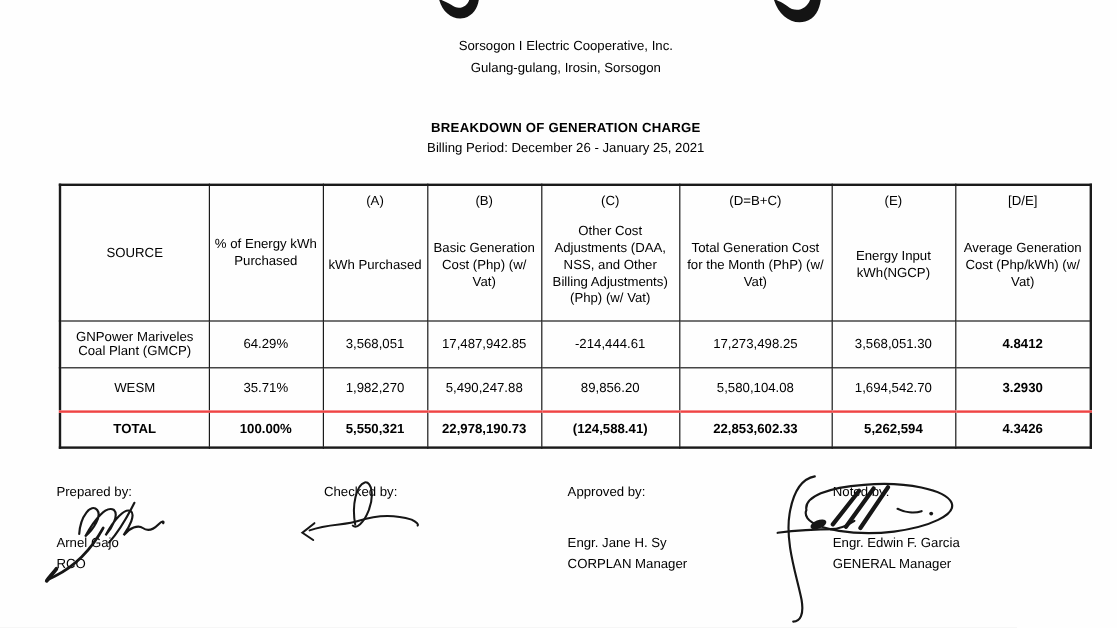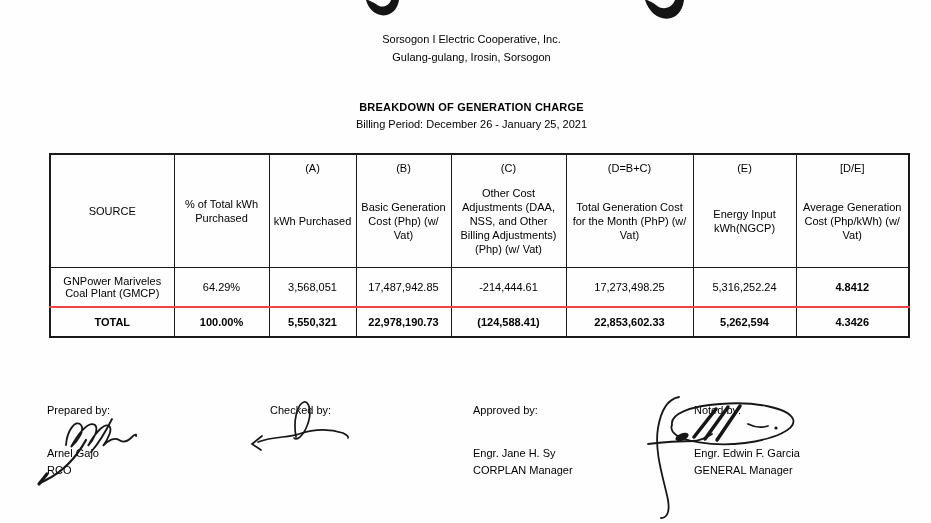--- a/index.html
+++ b/index.html
@@ -69,21 +69,21 @@
     </colgroup>
     <thead>
       <tr>
         <th>
             <div class="th-inner">
               <div class="hlabel">SOURCE</div>
             </div>
           </th>
         <th>
             <div class="th-inner">
-              <div class="hlabel">% of Total kWh Purchased</div>
+              <div class="hlabel">% of Energy kWh Purchased</div>
             </div>
           </th>
         <th>
             <div class="th-inner">
               <div class="hcode">(A)</div>
               <div class="hlabel">kWh Purchased</div>
             </div>
           </th>
         <th>
             <div class="th-inner">
@@ -118,22 +118,32 @@
       </tr>
     </thead>
     <tbody>
       <tr class="row-1">
         <td>GNPower Mariveles Coal Plant (GMCP)</td>
         <td>64.29%</td>
         <td>3,568,051</td>
         <td>17,487,942.85</td>
         <td>-214,444.61</td>
         <td>17,273,498.25</td>
-        <td>5,316,252.24</td>
+        <td>3,568,051.30</td>
         <td class="avg-col">4.8412</td>
+      </tr>
+      <tr class="row-2">
+        <td>WESM</td>
+        <td>35.71%</td>
+        <td>1,982,270</td>
+        <td>5,490,247.88</td>
+        <td>89,856.20</td>
+        <td>5,580,104.08</td>
+        <td>1,694,542.70</td>
+        <td class="avg-col">3.2930</td>
       </tr>
       <tr class="row-total">
         <td>TOTAL</td>
         <td>100.00%</td>
         <td>5,550,321</td>
         <td>22,978,190.73</td>
         <td>(124,588.41)</td>
         <td>22,853,602.33</td>
         <td>5,262,594</td>
         <td class="avg-col">4.3426</td>

